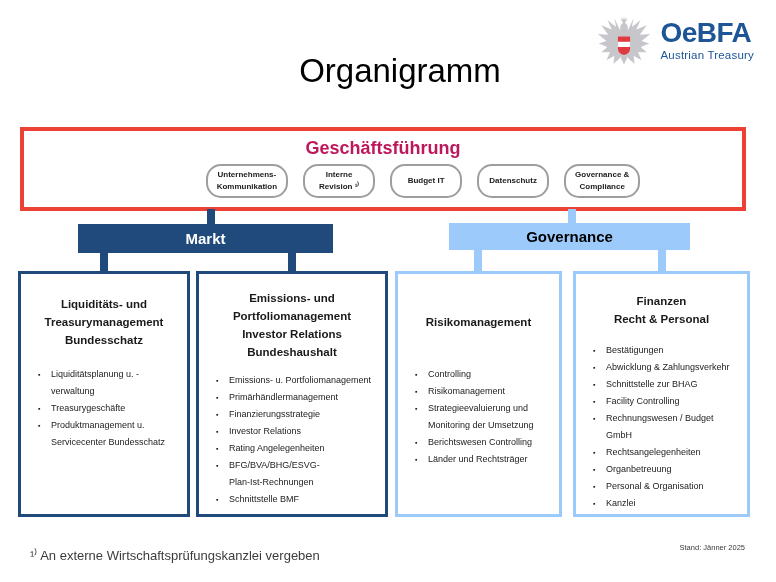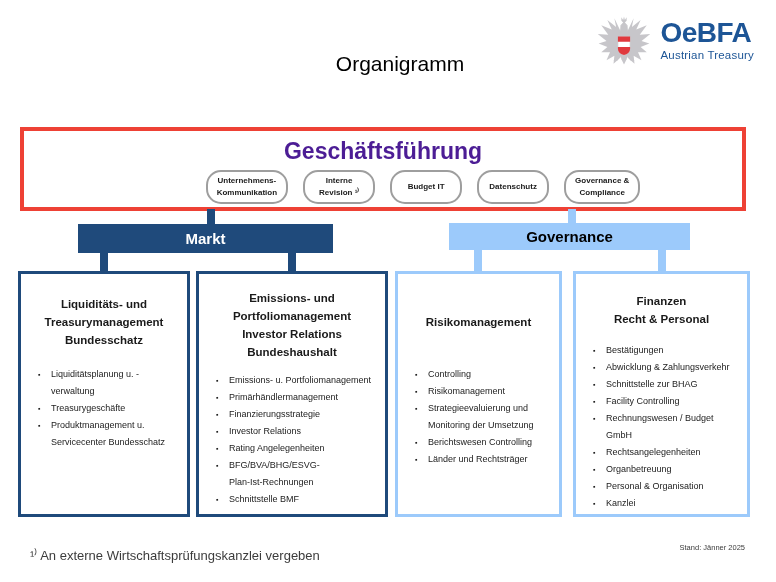--- a/index.html
+++ b/index.html
@@ -8,26 +8,26 @@
 
   
   .logo{position:absolute;top:12px;right:22px;display:flex;align-items:flex-start;gap:8px;}
   .logo-eagle{width:56px;height:56px;flex:none;}
   .logo-text{display:flex;flex-direction:column;align-items:flex-start;line-height:1;}
   .logo-brand{font-size:28px;font-weight:bold;letter-spacing:-0.5px;margin-top:7px;}
   .logo-sub{font-size:11.5px;font-weight:400;margin-top:3px;letter-spacing:0.2px;}
 
   
   .page-title{position:absolute;top:52px;left:0;right:0;text-align:center;
-              font-size:21px;font-weight:400;color:#000;padding-left:24px;}
+              font-size:33px;font-weight:400;color:#000;padding-left:24px;}
 
   
   .gf-box{position:absolute;left:20px;top:127px;width:726px;height:84px;box-sizing:border-box;
           background:#fff;display:flex;flex-direction:column;align-items:center;}
-  .gf-title{font-size:23px;font-weight:bold;margin-top:7px;color:#4c1d95;}
+  .gf-title{font-size:18px;font-weight:bold;margin-top:7px;color:#be185d;}
   .pill-row{display:flex;align-items:center;gap:15px;margin-top:5px;padding-left:80px;}
   .pill{border:2px solid #9e9e9e;border-radius:15px;background:#fff;height:34px;min-width:72px;
         box-sizing:border-box;display:flex;align-items:center;justify-content:center;
         text-align:center;font-size:8px;font-weight:bold;line-height:1.5;
         white-space:pre-line;padding:0 9px;color:#1a1a1a;}
 
   
   .branch-bar{position:absolute;display:flex;align-items:center;justify-content:center;
               font-weight:bold;font-size:15px;}
   .bar-markt{left:78px;top:224px;width:255px;height:29px;}

